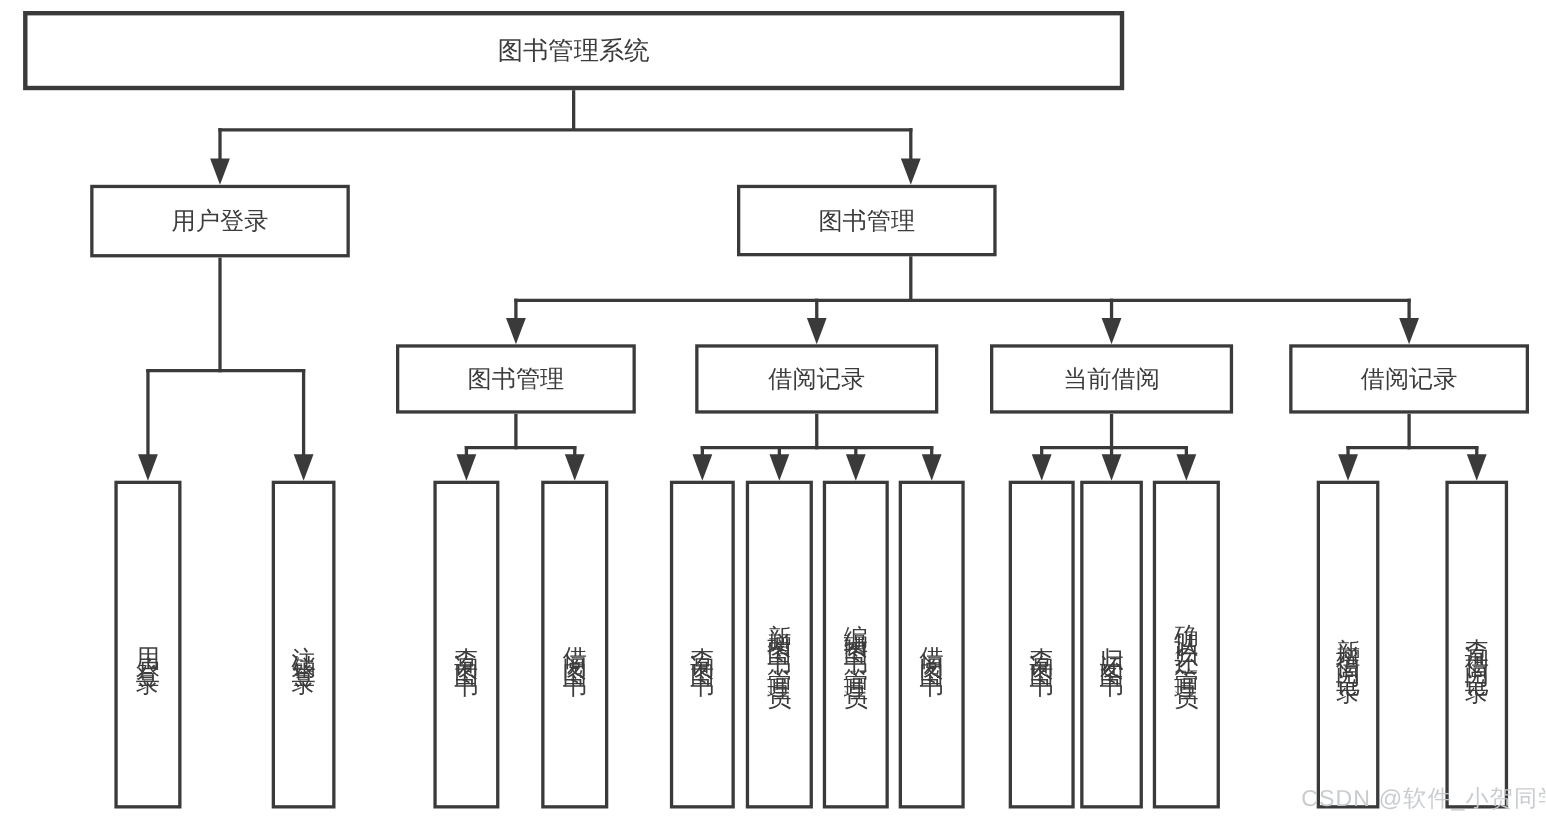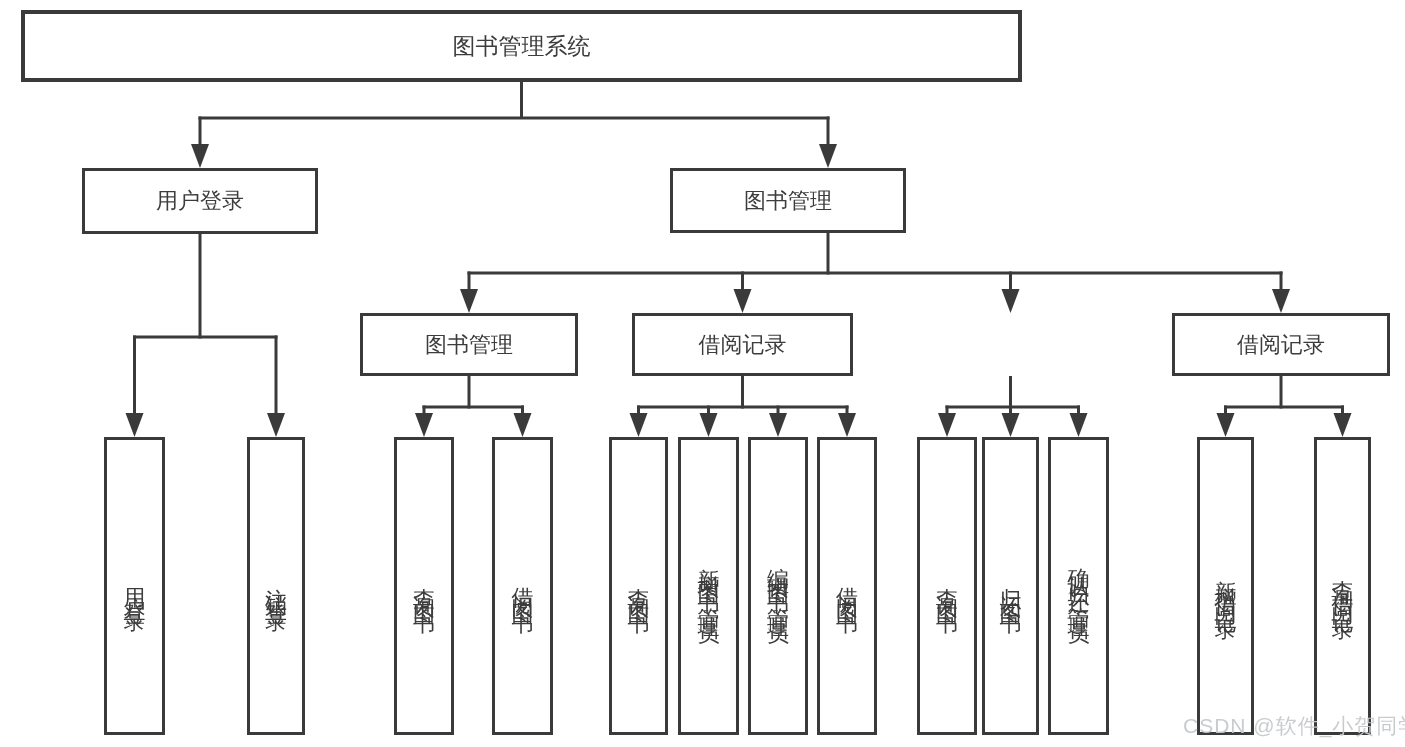--- a/index.html
+++ b/index.html
@@ -142,20 +142,23 @@
   <div class="node branch" style="left:670px; top:168px; width:236px; height:65px;">
     <span>图书管理</span>
   </div>
 
   <div class="node branch" style="left:360px; top:313px; width:218px; height:63px;">
     <span>图书管理</span>
   </div>
   <div class="node branch" style="left:632px; top:313px; width:221px; height:63px;">
     <span>借阅记录</span>
   </div>
+  <div class="node branch" style="left:900px; top:313px; width:221px; height:63px;">
+    <span>当前借阅</span>
+  </div>
   <div class="node branch" style="left:1172px; top:313px; width:218px; height:63px;">
     <span>借阅记录</span>
   </div>
 
   <div class="node leaf" style="left:104px; top:437px; width:61px; height:298px;">
     <span>用户登录</span>
   </div>
   <div class="node leaf" style="left:247px; top:437px; width:58px; height:298px;">
     <span>注销登录</span>
   </div>

